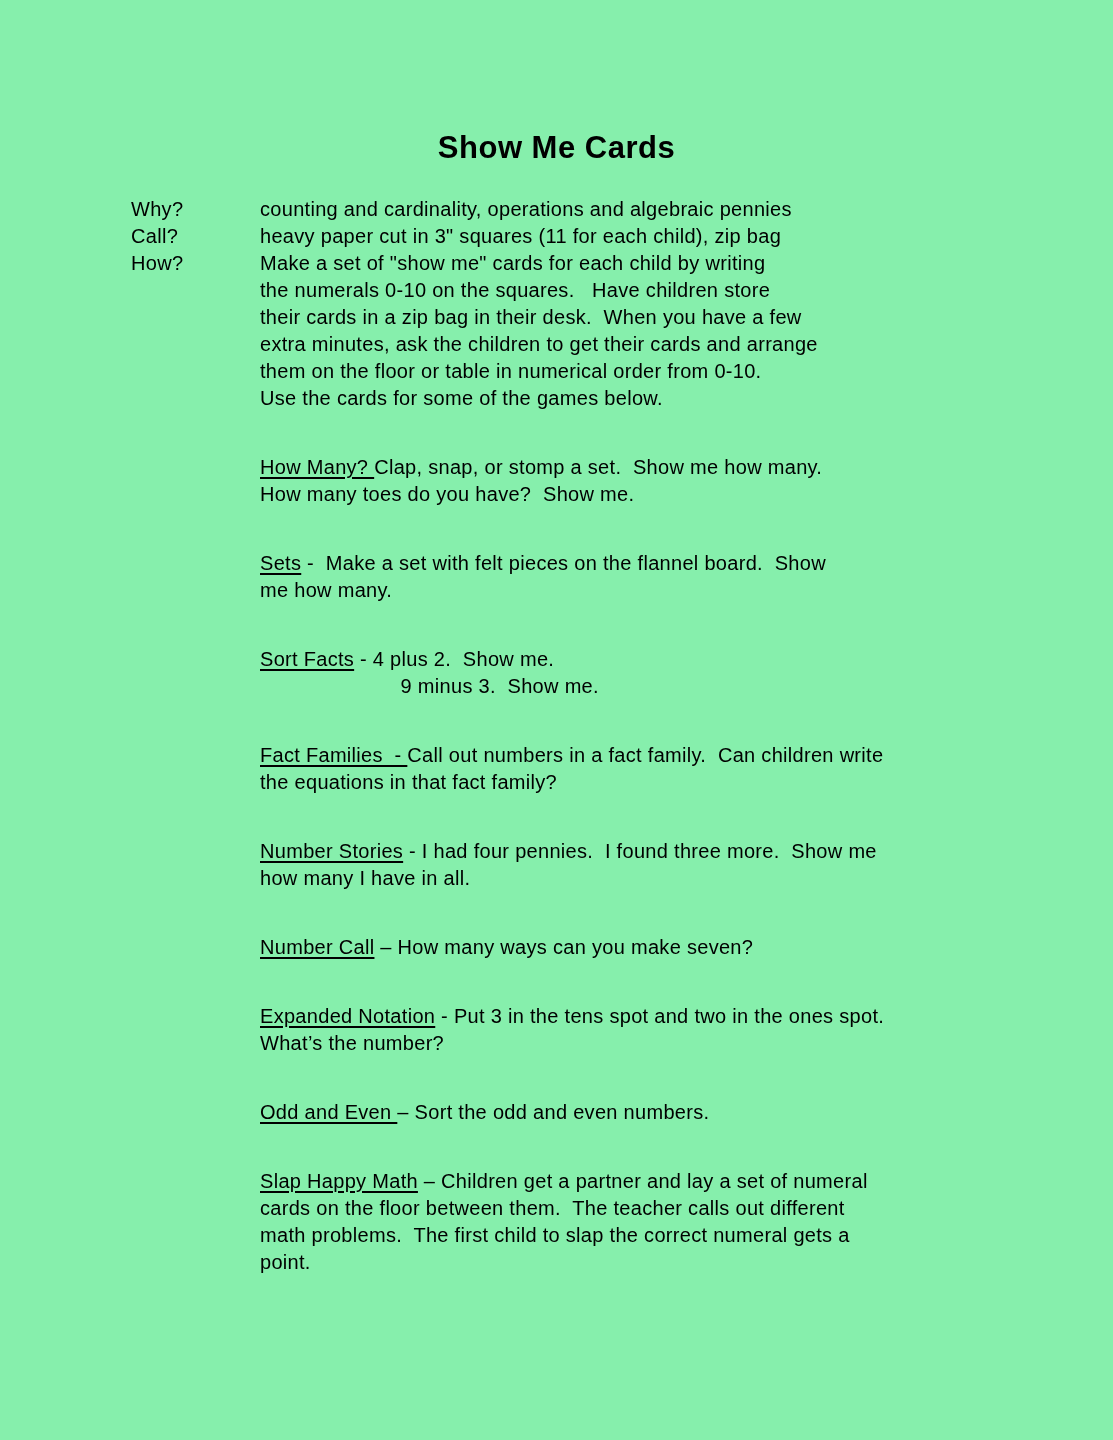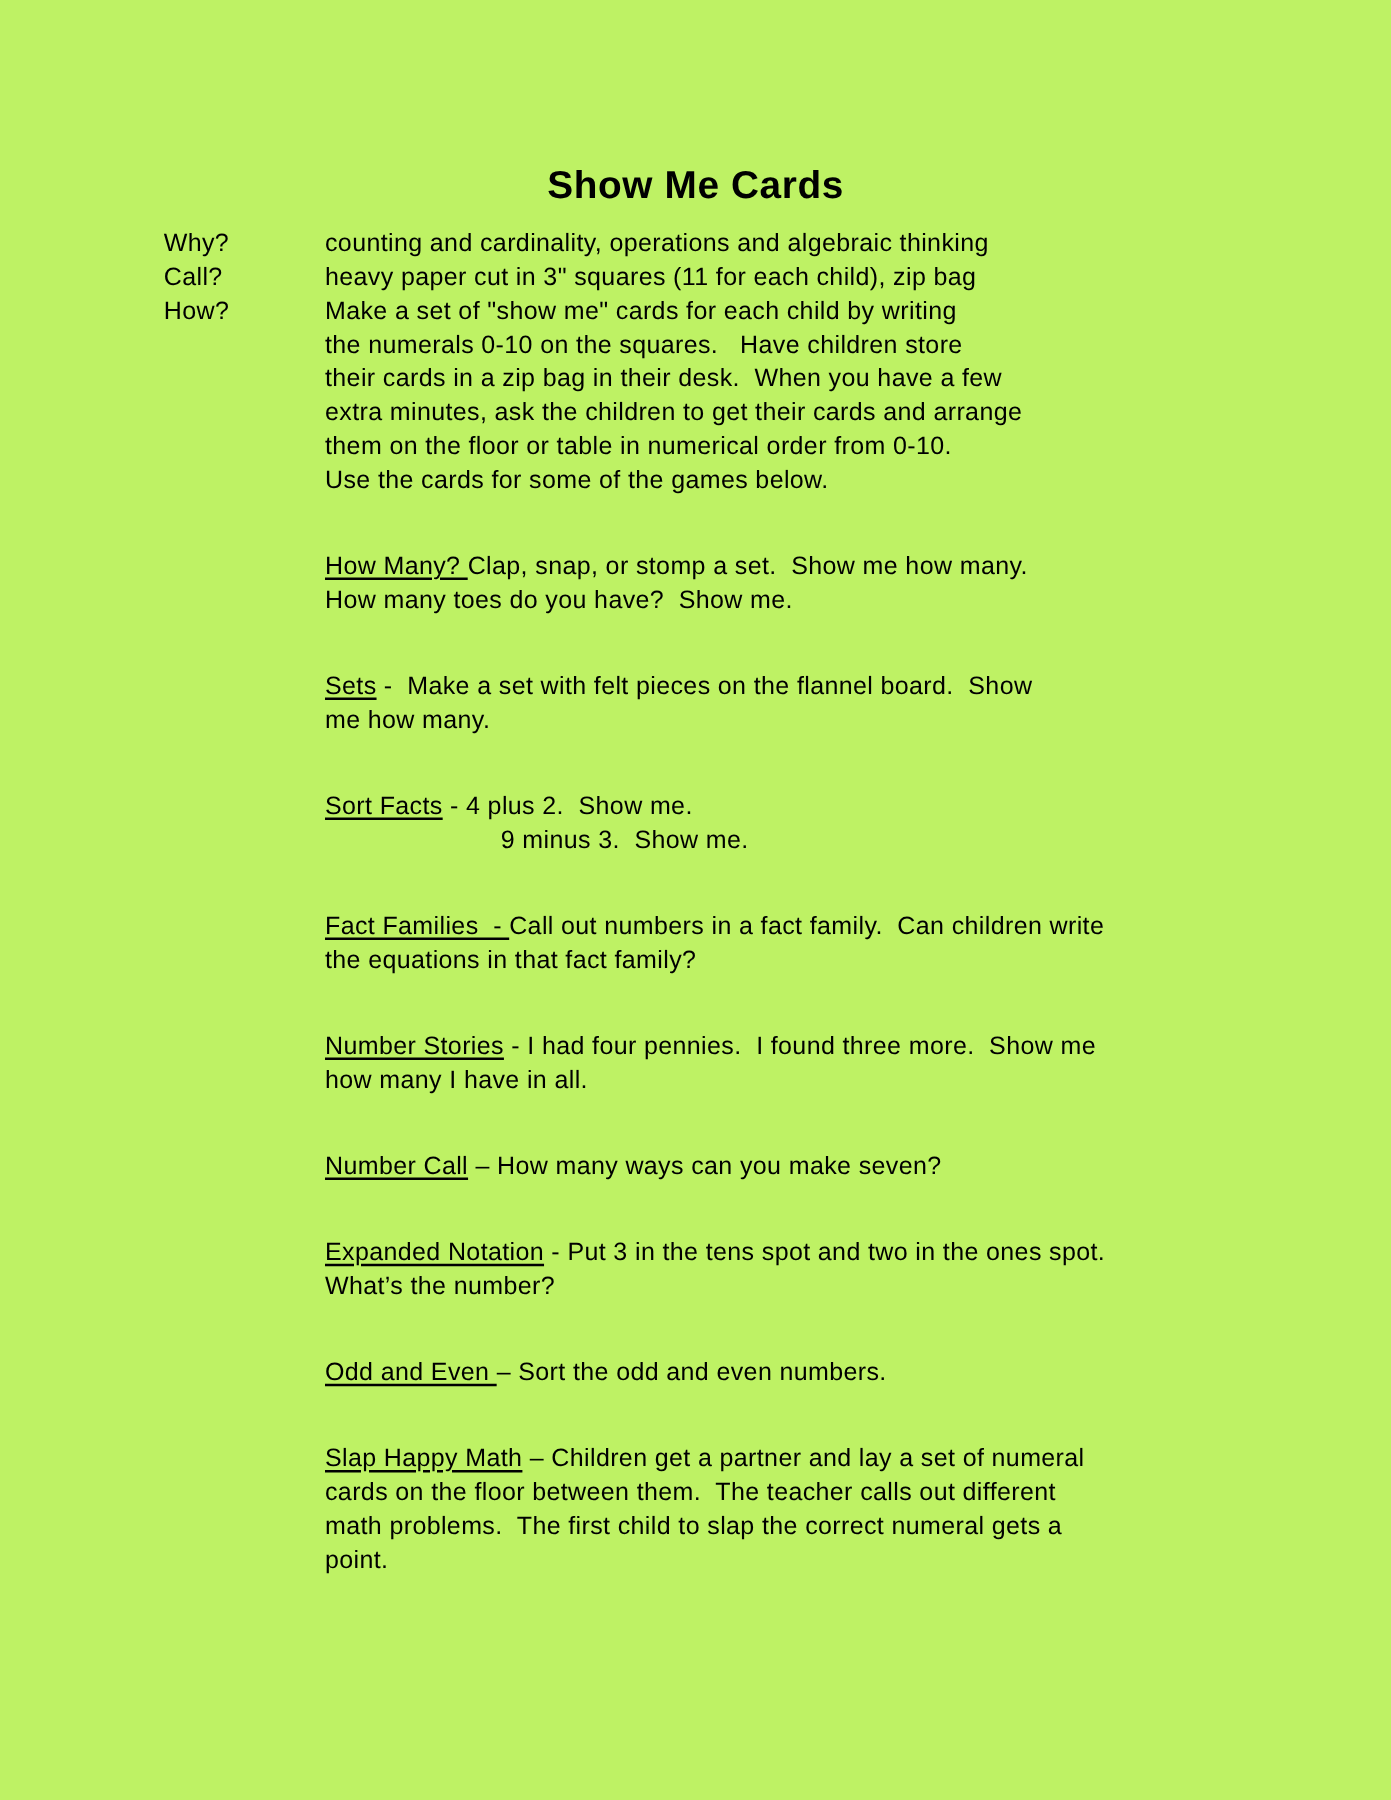--- a/index.html
+++ b/index.html
@@ -4,41 +4,41 @@
 <style>
   html, body {
     margin: 0;
     padding: 0;
     background: #ffffff;
   }
   .page {
     position: relative;
     width: 1113px;
     height: 1440px;
-    background: #bef264;
+    background: #86efac;
     color: #000000;
     font-family: "Liberation Sans", "DejaVu Sans", sans-serif;
     font-size: 20px;
     line-height: 27px;
     letter-spacing: 0.3px;
     box-sizing: border-box;
     padding-top: 130px;
     overflow: hidden;
   }
   .doc-title {
     margin: 0;
     text-align: center;
     font-size: 31px;
     line-height: 36px;
     font-weight: bold;
     letter-spacing: 0.5px;
     white-space: pre;
   }
   .qa-block {
-    margin: 16px 0 0 131px;
+    margin: 30px 0 0 131px;
   }
   .qa-row {
     display: flex;
     align-items: flex-start;
   }
   .qa-label {
     flex: 0 0 129px;
     white-space: pre;
   }
   .qa-text {
@@ -66,21 +66,21 @@
 </head>
 <body>
 
 <div class="page">
 
   <h1 class="doc-title">Show Me Cards</h1>
 
   <div class="qa-block">
     <div class="qa-row">
       <div class="qa-label">Why?</div>
-      <div class="qa-text">counting and cardinality, operations and algebraic thinking</div>
+      <div class="qa-text">counting and cardinality, operations and algebraic pennies</div>
     </div>
     <div class="qa-row">
       <div class="qa-label">Call?</div>
       <div class="qa-text">heavy paper cut in 3" squares (11 for each child), zip bag</div>
     </div>
     <div class="qa-row">
       <div class="qa-label">How?</div>
       <div class="qa-text">Make a set of "show me" cards for each child by writing
 the numerals 0-10 on the squares.   Have children store
 their cards in a zip bag in their desk.  When you have a few

